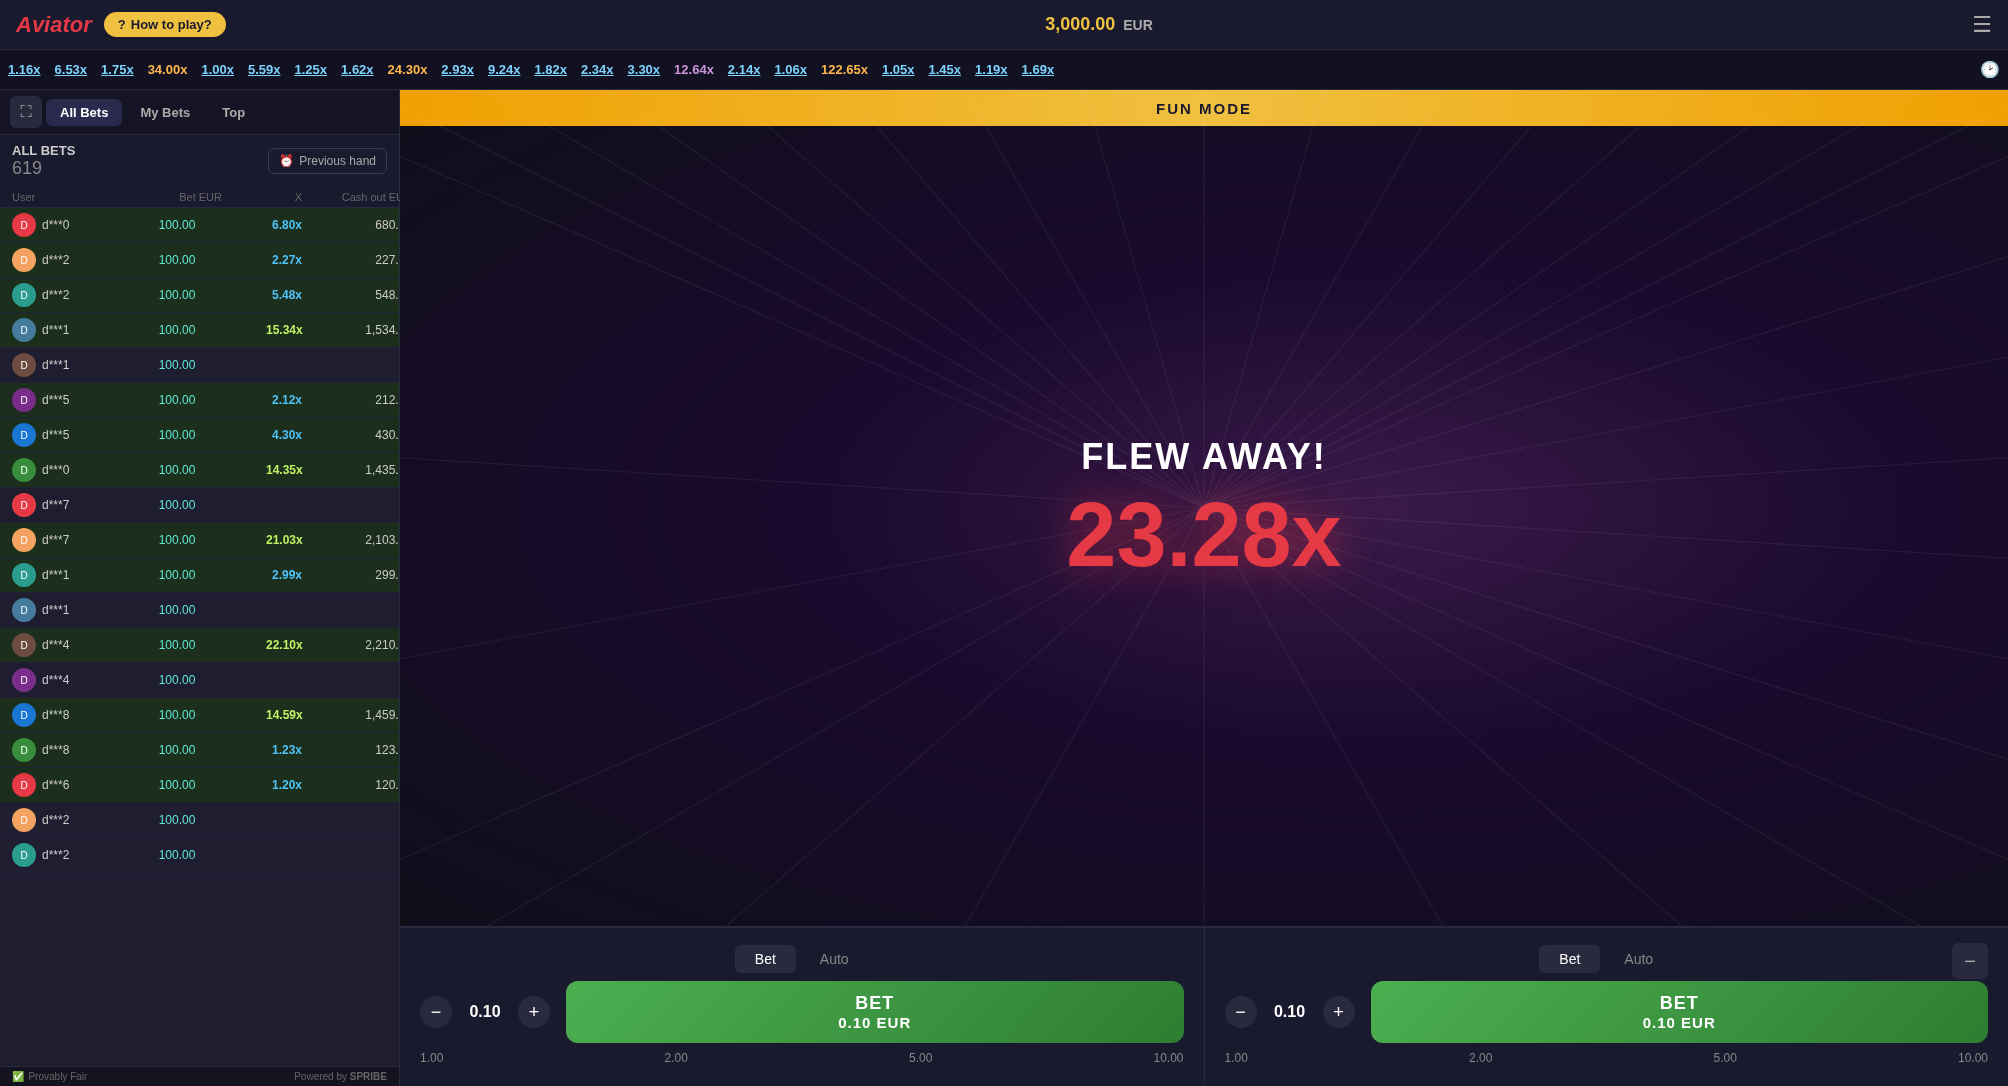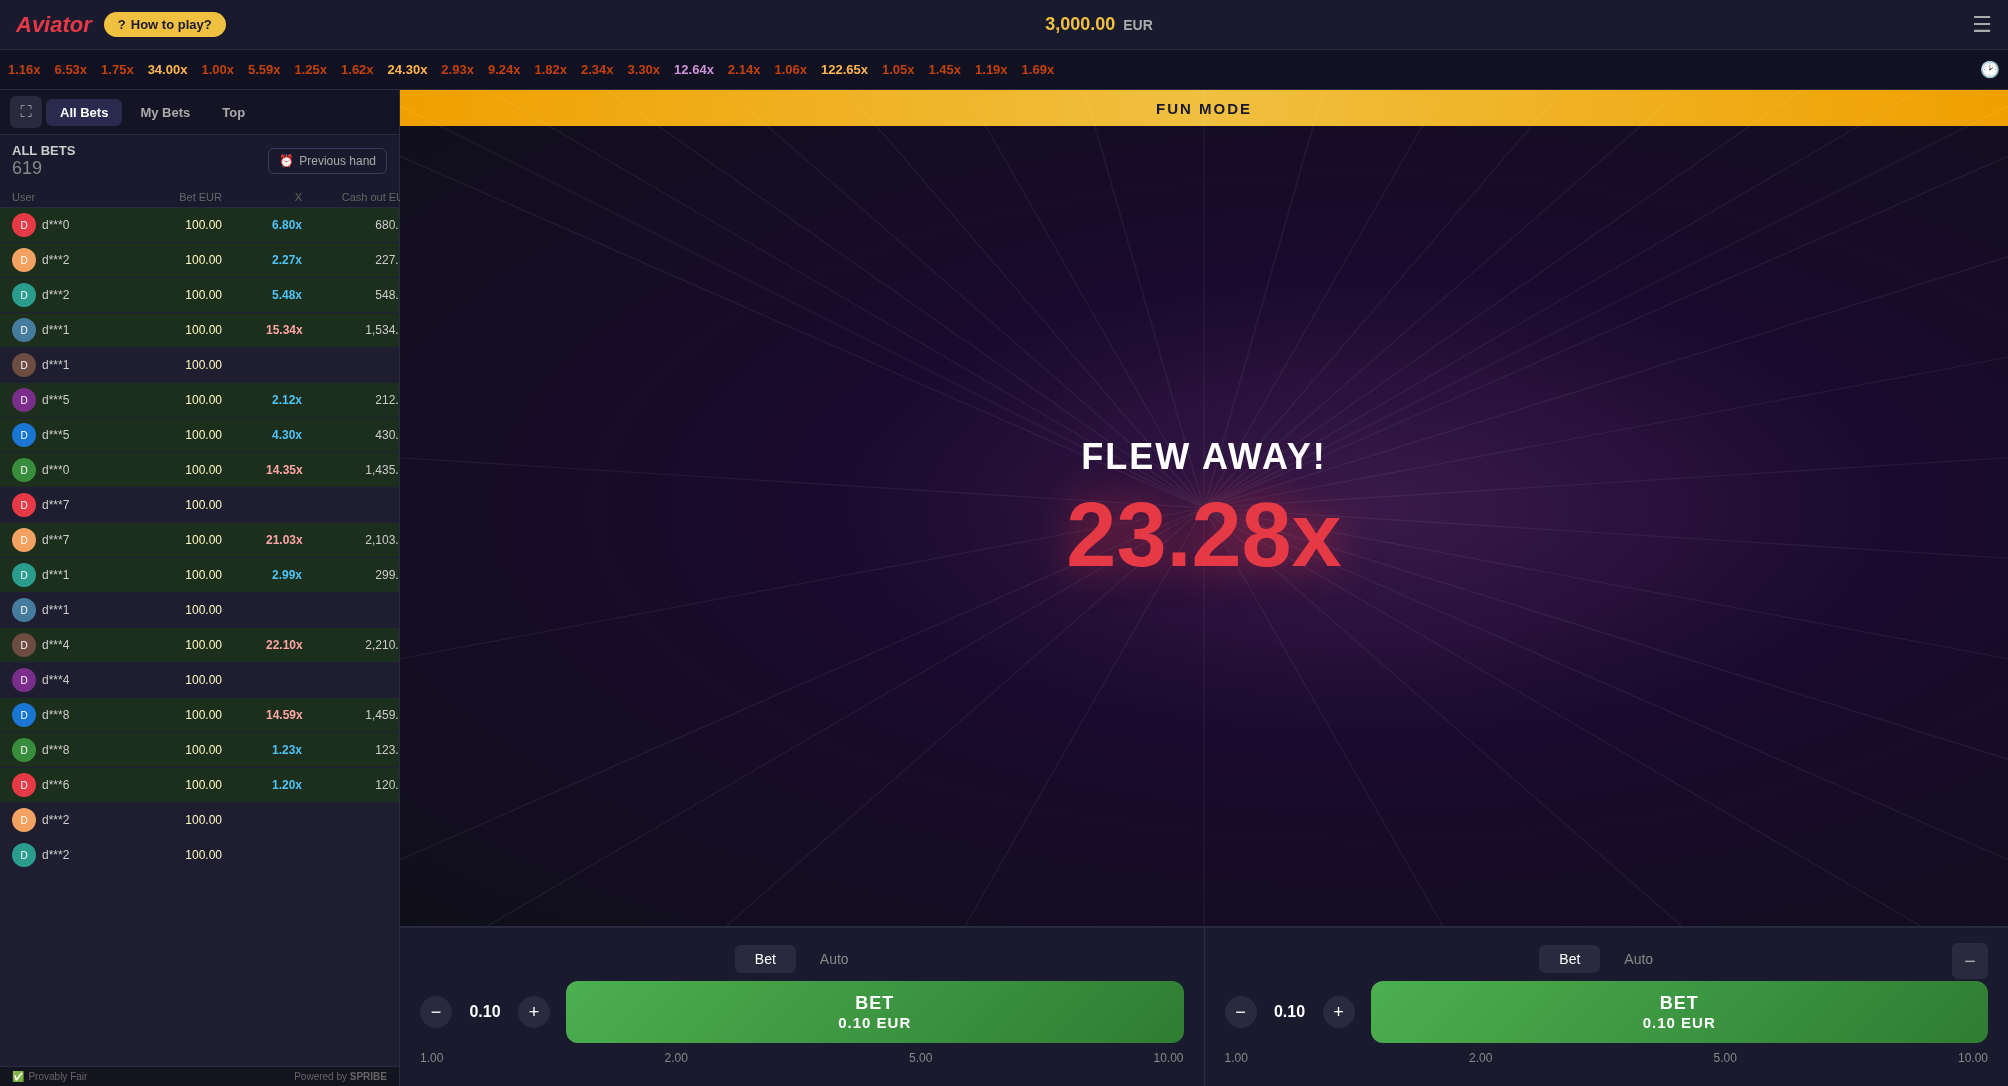--- a/index.html
+++ b/index.html
@@ -66,21 +66,21 @@
       padding: 0 8px;
       gap: 14px;
       overflow: hidden;
       border-bottom: 1px solid #2a2a3e;
     }
     .mult-val {
       font-size: 13px;
       font-weight: bold;
       cursor: pointer;
     }
-    .mult-val.blue { color: #c2410c; }
+    .mult-val.blue { color: #7dd3fc; text-decoration: underline; }
     .mult-val.purple { color: #ce93d8; }
     .mult-val.orange { color: #ffb74d; }
     .mult-icon { margin-left: auto; color: #aaa; font-size: 16px; }
 
     
     .main-layout {
       display: flex;
       height: calc(1086px - 50px - 40px);
     }
 
@@ -185,25 +185,25 @@
       height: 24px;
       border-radius: 50%;
       background: #3a3a5e;
       display: flex;
       align-items: center;
       justify-content: center;
       font-size: 10px;
       color: #fff;
       flex-shrink: 0;
     }
-    .bet-eur { text-align: right; color: #fef9c3; }
+    .bet-eur { text-align: center; color: #5eead4; }
     .mult-cell { text-align: right; font-weight: bold; }
     .cashout-cell { text-align: right; color: #ccc; }
     .mult-blue { color: #4fc3f7; }
-    .mult-purple { color: #fca5a5; padding-left: 44px; }
+    .mult-purple { color: #bef264; padding-left: 44px; }
 
     
     .bottom-bar {
       padding: 4px 12px;
       background: #141420;
       display: flex;
       align-items: center;
       justify-content: space-between;
       font-size: 10px;
       color: #666;

